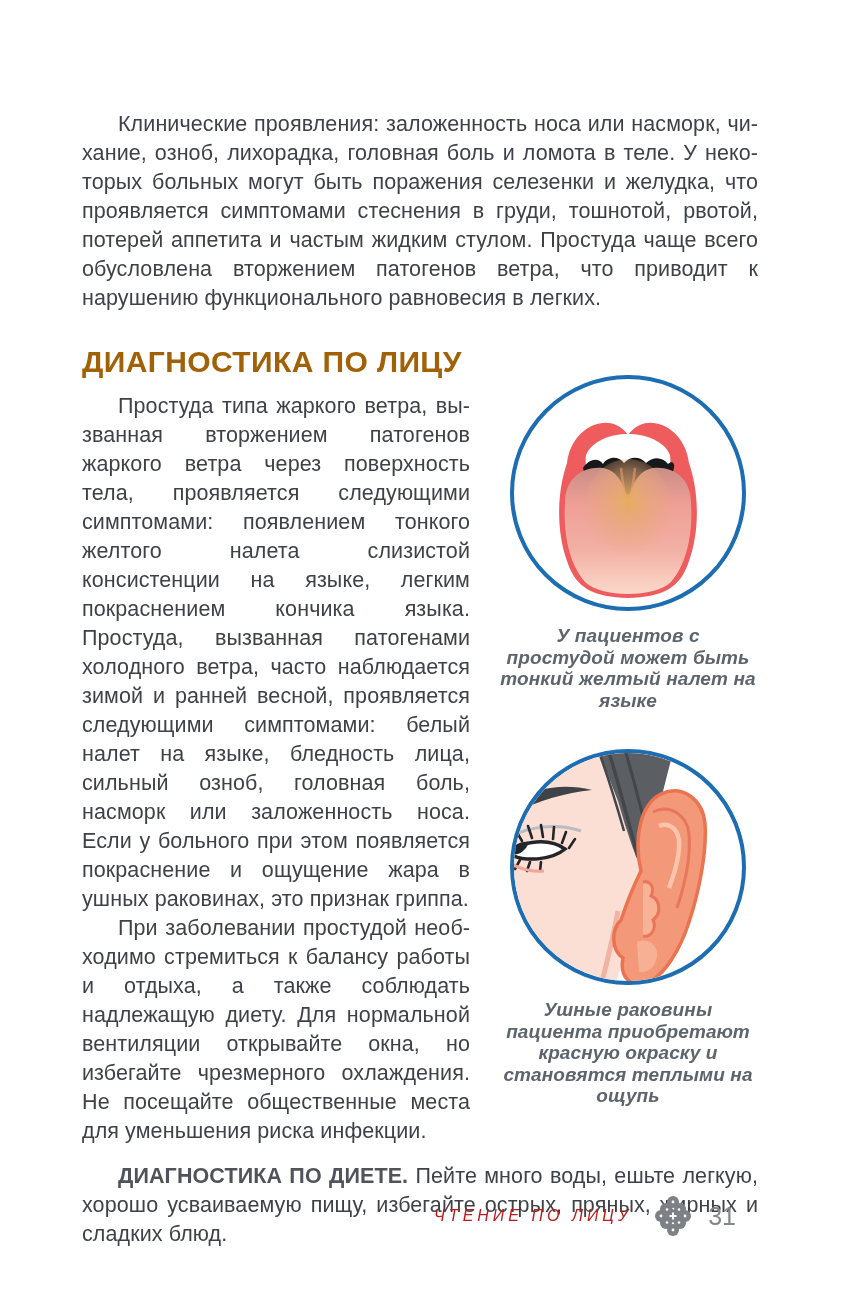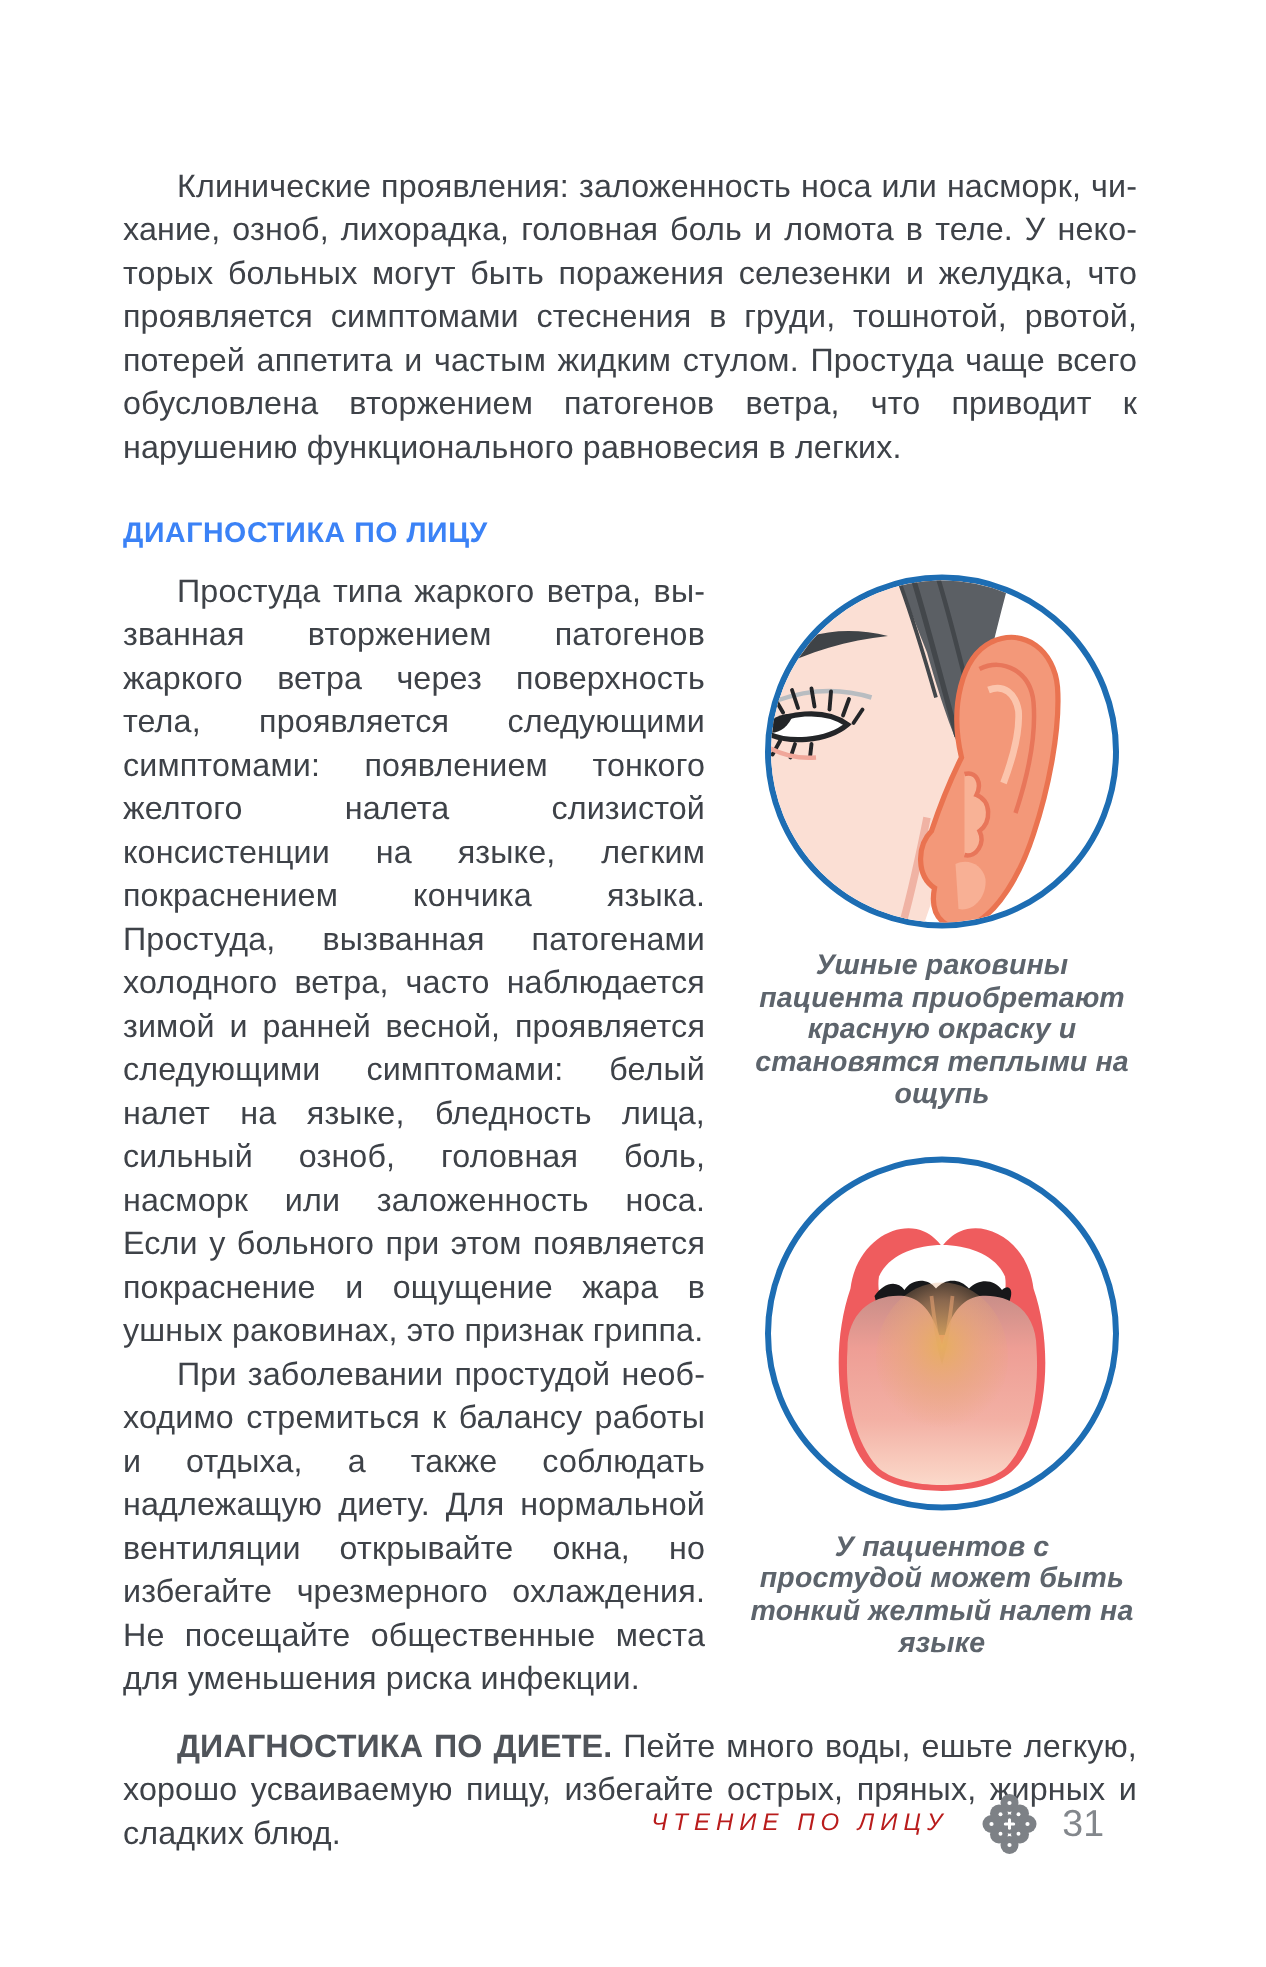--- a/index.html
+++ b/index.html
@@ -12,21 +12,21 @@
   .content{position:absolute;left:82px;top:110px;width:676px;}
   p{margin:0;}
   .body-text{
     font-size:21.5px;line-height:29px;text-align:justify;color:#3e4248;
     text-indent:36px;letter-spacing:0.1px;
   }
   .columns{display:flex;margin-top:32px;}
   .col-left{width:388px;flex:0 0 388px;}
   .col-right{width:260px;flex:0 0 260px;margin-left:28px;display:flex;flex-direction:column;align-items:center;}
   .section-heading{
-    font-size:19px;font-weight:bold;color:#3b82f6;letter-spacing:0.4px;
+    font-size:30px;font-weight:bold;color:#a16207;letter-spacing:0.4px;
     margin:0 0 13px 0;
   }
   .section-heading.second{margin-top:24px;}
   .figure{display:flex;flex-direction:column;align-items:center;}
   .figure svg{display:block;}
   .fig-tongue{margin-top:22px;}
   .fig-ear{margin-top:30px;}
   .caption{
     margin-top:6px;width:256px;text-align:center;
     font-size:19px;line-height:21.5px;font-style:italic;font-weight:bold;
@@ -54,20 +54,53 @@
     <p class="body-text">Клинические проявления: заложенность носа или насморк, чи­хание, озноб, лихорадка, головная боль и ломота в теле. У неко­торых больных могут быть поражения селезенки и желудка, что проявляется симптомами стеснения в груди, тошнотой, рвотой, по­терей аппетита и частым жидким стулом. Простуда чаще всего обу­словлена вторжением патогенов ветра, что приводит к нарушению функционального равновесия в легких.</p>
 
     <div class="columns">
       <div class="col-left">
         <h2 class="section-heading">ДИАГНОСТИКА ПО ЛИЦУ</h2>
         <p class="body-text">Простуда типа жаркого ветра, вы­званная вторжением патогенов жаркого ветра через поверхность тела, прояв­ляется следующими симптомами: по­явлением тонкого желтого налета сли­зистой консистенции на языке, легким покраснением кончика языка. Простуда, вызванная патогенами холодного ветра, часто наблюдается зимой и ранней вес­ной, проявляется следующими симпто­мами: белый налет на языке, бледность лица, сильный озноб, головная боль, насморк или заложенность носа. Если у больного при этом появляется покрас­нение и ощущение жара в ушных рако­винах, это признак гриппа.</p>
         <p class="body-text">При заболевании простудой необ­ходимо стремиться к балансу работы и отдыха, а также соблюдать надлежа­щую диету. Для нормальной вентиляции открывайте окна, но избегайте чрезмер­ного охлаждения. Не посещайте обще­ственные места для уменьшения риска инфекции.</p>
       </div>
 
       <div class="col-right">
+
+        <div class="figure fig-tongue">
+          <span>
+            <svg width="252" height="252" viewBox="0 0 252 252" aria-hidden="true">
+              <defs>
+                <linearGradient id="tongueGrad" x1="0" y1="0" x2="0" y2="1">
+                  <stop offset="0" stop-color="#c98e88"></stop>
+                  <stop offset="0.28" stop-color="#ee9e95"></stop>
+                  <stop offset="0.65" stop-color="#f3b0a4"></stop>
+                  <stop offset="1" stop-color="#fbd9ca"></stop>
+                </linearGradient>
+                <radialGradient id="coatGrad" cx="0.5" cy="0.42" r="0.55">
+                  <stop offset="0" stop-color="#e7af5e" stop-opacity="0.95"></stop>
+                  <stop offset="0.55" stop-color="#e7a878" stop-opacity="0.55"></stop>
+                  <stop offset="1" stop-color="#e7a878" stop-opacity="0"></stop>
+                </radialGradient>
+                <clipPath id="mouthClip">
+                    <circle cx="126" cy="126" r="115"></circle>
+                  </clipPath>
+              </defs>
+              <circle cx="126" cy="126" r="116" fill="#ffffff" stroke="#1d6db3" stroke-width="4"></circle>
+              <g clip-path="url(#mouthClip)">
+                <path d="M65,96 C69,64 97,50 114,58 C119,60 123,64 126,68 C129,64 133,60 138,58 C155,50 183,64 187,96 C197,125 198,163 187,194 C178,222 160,230 126,231 C92,230 74,222 65,194 C54,163 55,125 65,96 Z" fill="#ef5c5e"></path>
+                <path d="M84,88 C96,60 156,60 168,88 C169,94 168,99 167,103 L85,103 C84,99 83,94 84,88 Z" fill="#ffffff"></path>
+                <path d="M81,101 C87,92 96,90 101,97 C105,90 116,88 122,96 C128,89 138,89 144,96 C151,89 161,90 166,97 C170,93 173,96 172,101 C169,116 151,127 126,127 C101,127 84,116 81,101 Z" fill="#17181a"></path>
+                <path d="M63,136 C63,111 81,99 101,101 C113,103 121,113 126,134 C131,113 139,103 151,101 C171,99 189,111 189,136 C191,166 185,197 169,215 C153,231 99,231 83,215 C67,197 61,166 63,136 Z" fill="url(#tongueGrad)"></path>
+                <path d="M119,101 C121,119 123,131 126,142 C129,131 131,119 133,101" fill="none" stroke="#cf8a62" stroke-width="2.5" opacity="0.65"></path>
+                <ellipse cx="126" cy="142" rx="44" ry="50" fill="url(#coatGrad)"></ellipse>
+              </g>
+            </svg>
+          </span>
+          <div class="caption">У пациентов с простудой может быть тонкий желтый налет на языке</div>
+        </div>
 
         <div class="figure fig-ear">
           <span>
             <svg width="252" height="252" viewBox="0 0 252 252" aria-hidden="true">
               <defs>
                 <clipPath id="earClip">
                     <circle cx="126" cy="126" r="114"></circle>
                   </clipPath>
               </defs>
               <circle cx="126" cy="126" r="116" fill="#ffffff" stroke="#1d6db3" stroke-width="4"></circle>
@@ -98,53 +131,20 @@
                 <path d="M151,71 C167,63 185,73 187,93 C189,117 183,143 175,167" stroke="#e8765a" stroke-width="3" fill="none"></path>
                 <path d="M157,85 C167,81 175,87 177,99 C178,113 173,131 167,147" stroke="#fbc5ad" stroke-width="4.5" fill="none"></path>
                 <path d="M141,141 C149,139 153,147 149,155 C159,159 159,173 151,179 C155,187 149,197 141,195" fill="#f8b296" stroke="#e8765a" stroke-width="3"></path>
                 <path d="M135,201 C143,197 153,201 155,211 C156,223 147,233 137,231 Z" fill="#f8b095"></path>
               </g>
             </svg>
           </span>
           <div class="caption">Ушные раковины пациента приобретают красную окраску и становятся теплыми на ощупь</div>
         </div>
 
-        <div class="figure fig-tongue">
-          <span>
-            <svg width="252" height="252" viewBox="0 0 252 252" aria-hidden="true">
-              <defs>
-                <linearGradient id="tongueGrad" x1="0" y1="0" x2="0" y2="1">
-                  <stop offset="0" stop-color="#c98e88"></stop>
-                  <stop offset="0.28" stop-color="#ee9e95"></stop>
-                  <stop offset="0.65" stop-color="#f3b0a4"></stop>
-                  <stop offset="1" stop-color="#fbd9ca"></stop>
-                </linearGradient>
-                <radialGradient id="coatGrad" cx="0.5" cy="0.42" r="0.55">
-                  <stop offset="0" stop-color="#e7af5e" stop-opacity="0.95"></stop>
-                  <stop offset="0.55" stop-color="#e7a878" stop-opacity="0.55"></stop>
-                  <stop offset="1" stop-color="#e7a878" stop-opacity="0"></stop>
-                </radialGradient>
-                <clipPath id="mouthClip">
-                    <circle cx="126" cy="126" r="115"></circle>
-                  </clipPath>
-              </defs>
-              <circle cx="126" cy="126" r="116" fill="#ffffff" stroke="#1d6db3" stroke-width="4"></circle>
-              <g clip-path="url(#mouthClip)">
-                <path d="M65,96 C69,64 97,50 114,58 C119,60 123,64 126,68 C129,64 133,60 138,58 C155,50 183,64 187,96 C197,125 198,163 187,194 C178,222 160,230 126,231 C92,230 74,222 65,194 C54,163 55,125 65,96 Z" fill="#ef5c5e"></path>
-                <path d="M84,88 C96,60 156,60 168,88 C169,94 168,99 167,103 L85,103 C84,99 83,94 84,88 Z" fill="#ffffff"></path>
-                <path d="M81,101 C87,92 96,90 101,97 C105,90 116,88 122,96 C128,89 138,89 144,96 C151,89 161,90 166,97 C170,93 173,96 172,101 C169,116 151,127 126,127 C101,127 84,116 81,101 Z" fill="#17181a"></path>
-                <path d="M63,136 C63,111 81,99 101,101 C113,103 121,113 126,134 C131,113 139,103 151,101 C171,99 189,111 189,136 C191,166 185,197 169,215 C153,231 99,231 83,215 C67,197 61,166 63,136 Z" fill="url(#tongueGrad)"></path>
-                <path d="M119,101 C121,119 123,131 126,142 C129,131 131,119 133,101" fill="none" stroke="#cf8a62" stroke-width="2.5" opacity="0.65"></path>
-                <ellipse cx="126" cy="142" rx="44" ry="50" fill="url(#coatGrad)"></ellipse>
-              </g>
-            </svg>
-          </span>
-          <div class="caption">У пациентов с простудой может быть тонкий желтый налет на языке</div>
-        </div>
-
       </div>
     </div>
 
     <p class="body-text diet"><span class="lead">ДИАГНОСТИКА ПО ДИЕТЕ.</span><span> Пейте много воды, ешьте легкую, хорошо усваиваемую пищу, избегайте острых, пряных, жирных и сладких блюд.</span></p>
 
   </div>
 
   <div class="footer">
     <span class="running-title">ЧТЕНИЕ ПО ЛИЦУ</span>
     <span class="ornament">

